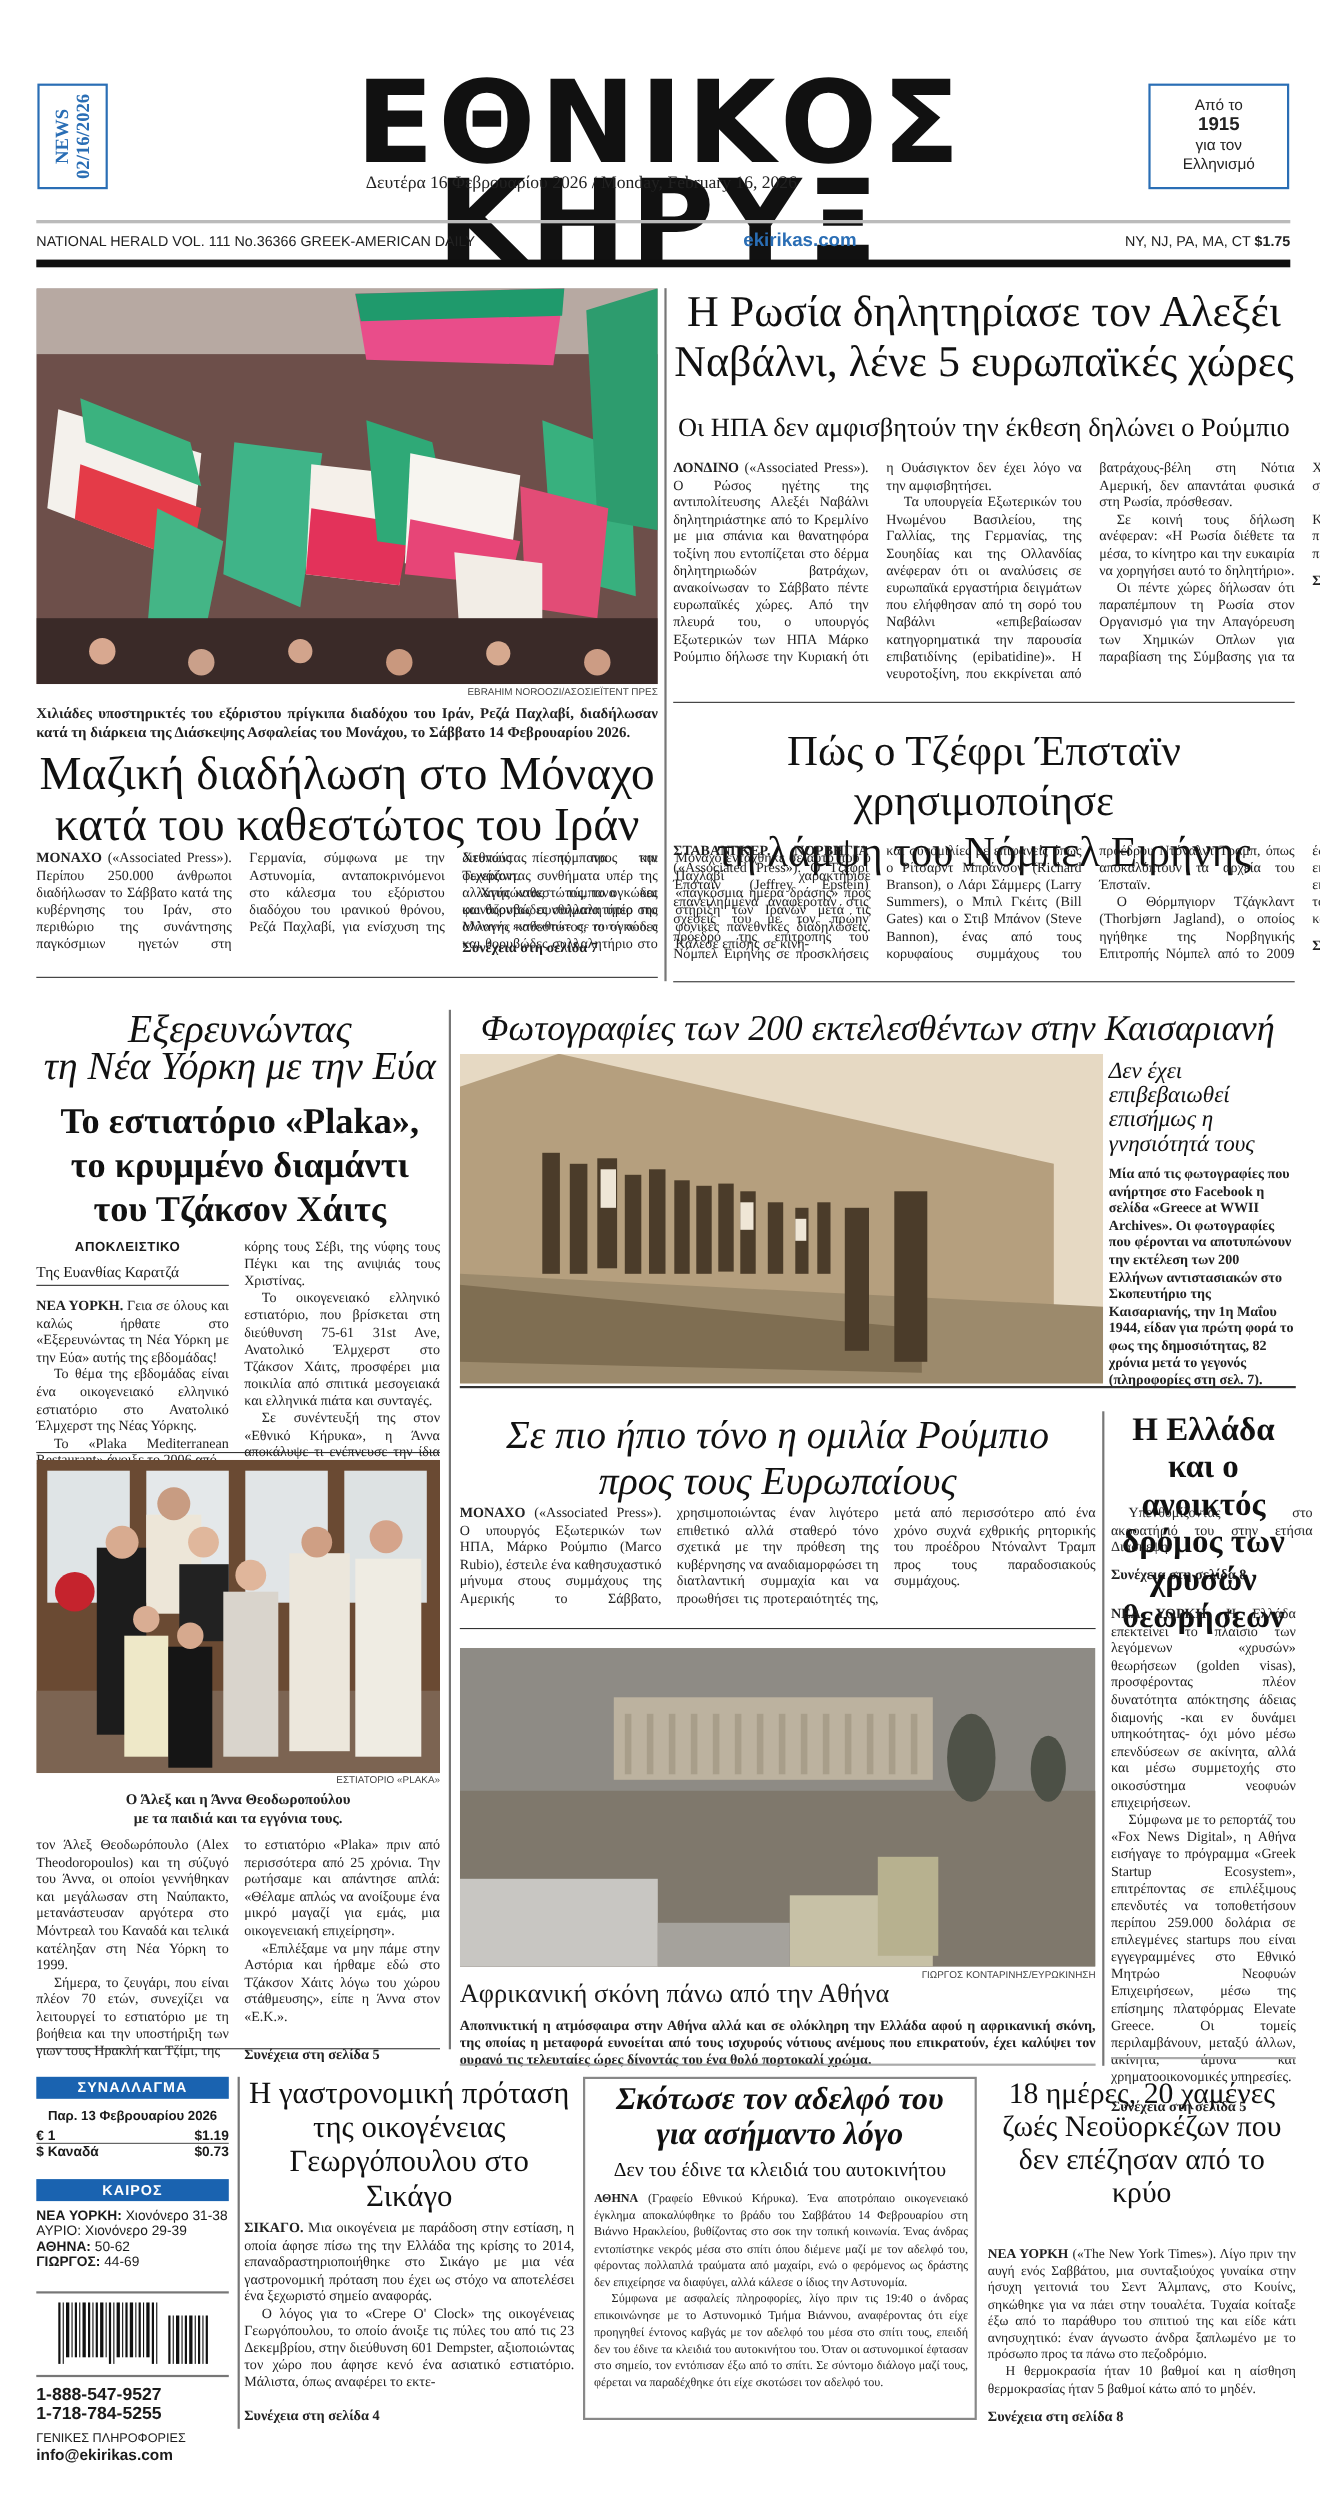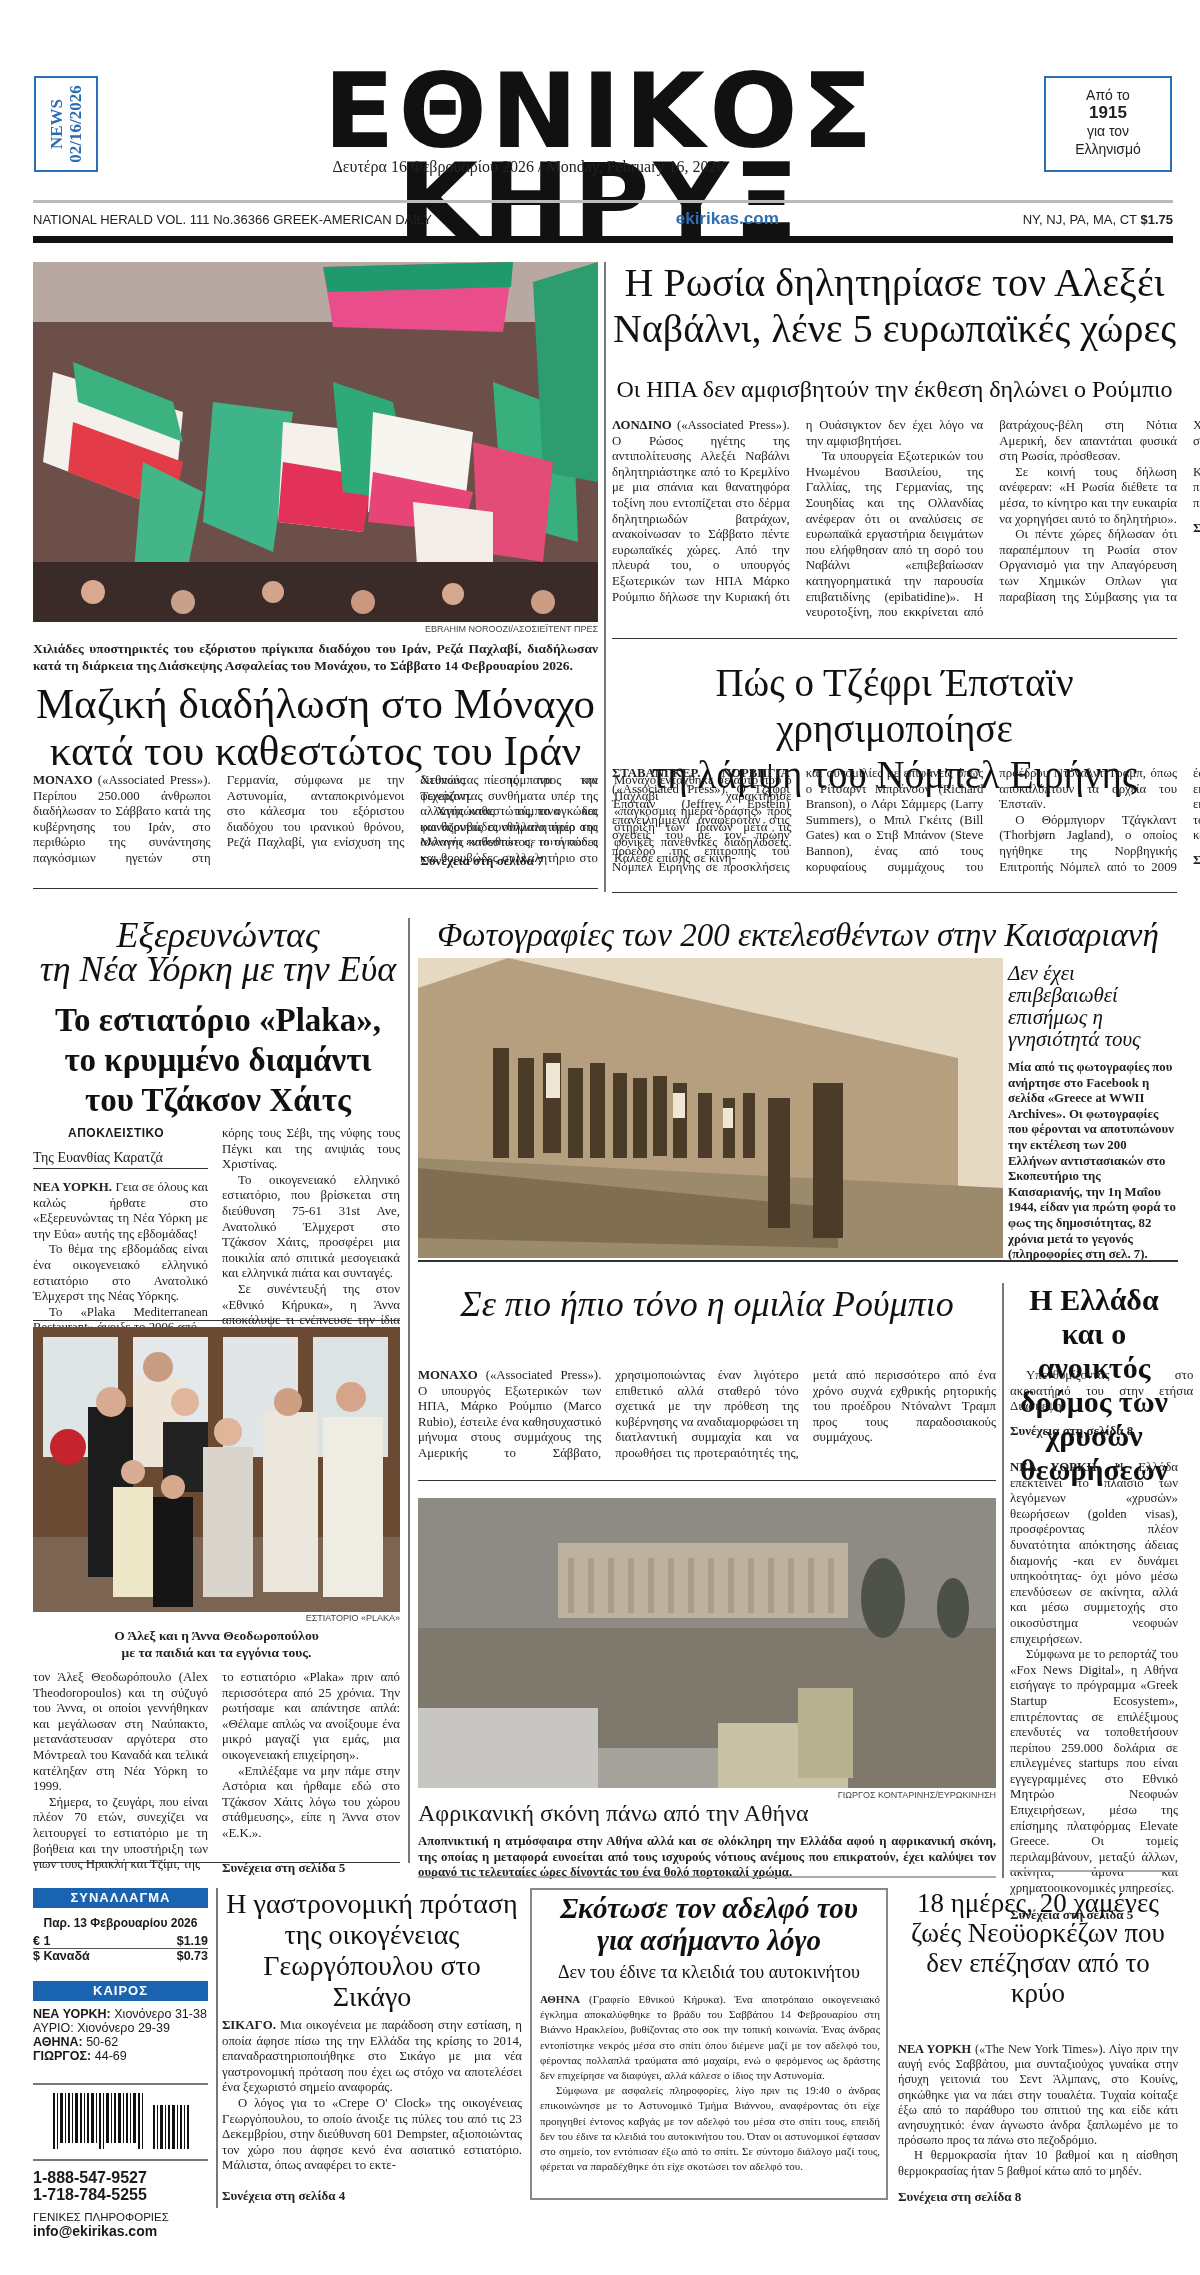--- a/index.html
+++ b/index.html
@@ -233,20 +233,21 @@
         <rect x="305" y="150" width="10" height="20"></rect>
       </g>
   </svg>
 </div>
 <div class="h1" style="left:1008px;top:962px;width:170px;text-align:left;font-size:21px;font-style:italic;line-height:22px;">Δεν έχει επιβεβαιωθεί επισήμως η γνησιότητά τους</div>
 <div class="abs serif" style="left:1008px;top:1060px;width:170px;font-size:12.8px;line-height:15.6px;font-weight:bold;color:#222;">Μία από τις φωτογραφίες που ανήρτησε στο Facebook η σελίδα «Greece at WWII Archives». Οι φωτογραφίες που φέρονται να αποτυπώνουν την εκτέλεση των 200 Ελλήνων αντιστασιακών στο Σκοπευτήριο της Καισαριανής, την 1η Μαΐου 1944, είδαν για πρώτη φορά το φως της δημοσιότητας, 82 χρόνια μετά το γεγονός (πληροφορίες στη σελ. 7).</div>
 <div class="hr-thin" style="left:418px;top:1260px;width:760px;height:2px;"></div>
 
 <div class="h1" style="left:418px;top:1283px;width:578px;font-size:36px;font-style:italic;line-height:42px;">
   <div>Σε πιο ήπιο τόνο η ομιλία Ρούμπιο</div>
+  <div>προς τους Ευρωπαίους</div>
 </div>
 <div class="txt serif" style="left:418px;top:1368px;width:578px;height:108px;column-count:3;column-gap:14px;column-fill:auto;">
   <p><b>ΜΟΝΑΧΟ</b> <span>(«Associated Press»). Ο υπουργός Εξωτερικών των ΗΠΑ, Μάρκο Ρούμπιο (Marco Rubio), έστειλε ένα καθησυχαστικό μήνυμα στους συμμάχους της Αμερικής το Σάββατο, χρησιμοποιώντας έναν λιγότερο επιθετικό αλλά σταθερό τόνο σχετικά με την πρόθεση της κυβέρνησης να αναδιαμορφώσει τη διατλαντική συμμαχία και να προωθήσει τις προτεραιότητές της, μετά από περισσότερο από ένα χρόνο συχνά εχθρικής ρητορικής του προέδρου Ντόναλντ Τραμπ προς τους παραδοσιακούς συμμάχους.</span></p>
   <p>Υπενθυμίζοντας στο ακροατήριό του στην ετήσια Διάσκεψη</p>
   <div class="cont" style="text-indent:0;">Συνέχεια στη σελίδα 8</div>
 </div>
 <div class="hr-thin" style="left:418px;top:1480px;width:578px;"></div>
 
 <div class="photo" style="left:418px;top:1498px;width:578px;height:290px;">
   <svg width="578" height="290" viewBox="0 0 578 290">

